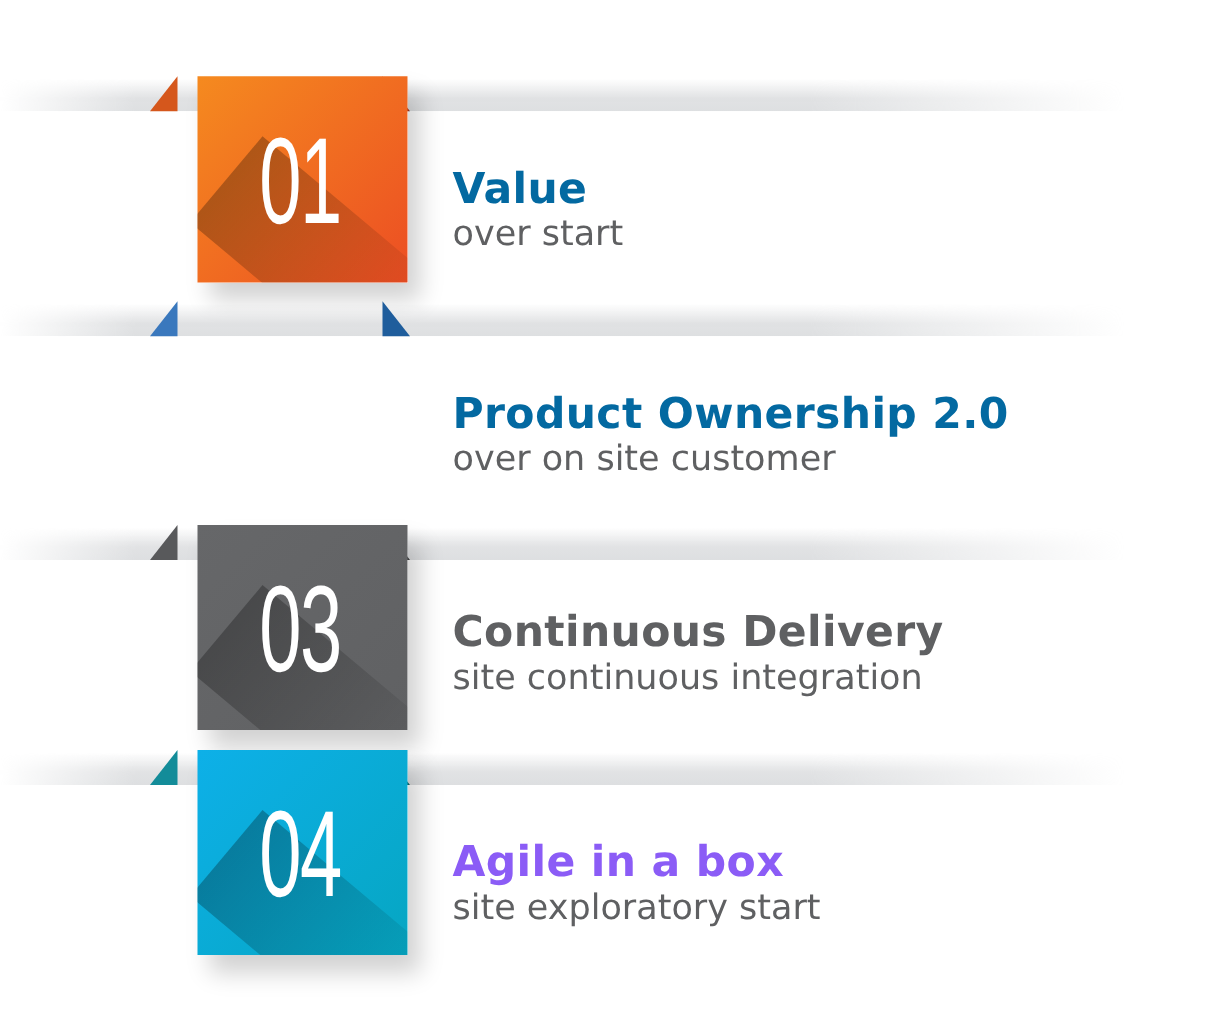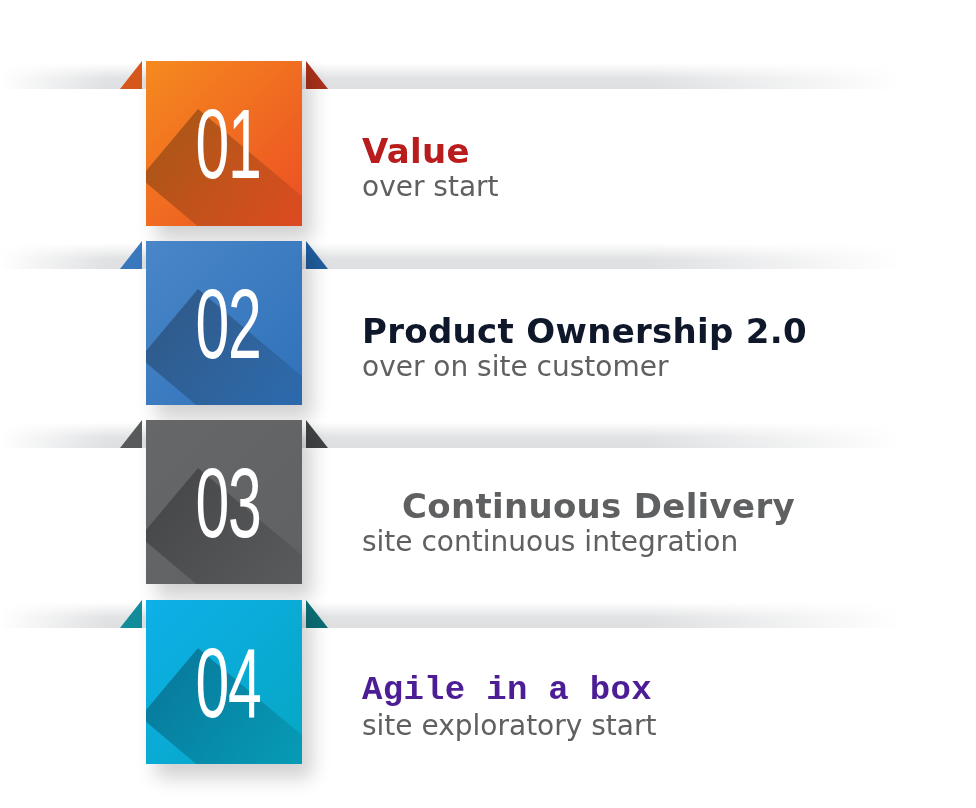--- a/index.html
+++ b/index.html
@@ -40,22 +40,22 @@
       border-bottom: 28px solid var(--flap);
       border-left: 22px solid transparent;
     }
     .flap.right {
       left: 306px;
       border-bottom: 28px solid var(--flap-dark);
       border-right: 22px solid transparent;
     }
     .box {
       position: absolute;
-      left: 146px;
-      width: 156px;
+      left: 158px;
+      width: 168px;
       height: 165px;
       overflow: hidden;
       box-shadow: 10px 14px 18px rgba(0,0,0,0.18);
     }
     .box .long-shadow {
       position: absolute;
       left: 52px;
       top: 48px;
       width: 200px;
       height: 90px;
@@ -105,60 +105,56 @@
 
   <div class="step" style="top:61px;">
     <div class="shelf" style="top:2px;"></div>
     <div class="flap left" style="top:0; --flap:#d5571c;"></div>
     <div class="flap right" style="top:0; --flap-dark:#a8321a;"></div>
     <div class="box" style="top:0; background:linear-gradient(135deg,#f58a1f 0%,#ec4e23 100%);">
       <div class="long-shadow"></div>
       <div class="num">01</div>
     </div>
     <div class="text" style="top:70px;">
-      <div class="title" style="color:#b91c1c;">Value</div>
+      <div class="title" style="color:#0369a1;">Value</div>
       <div class="subtitle">over start</div>
     </div>
   </div>
 
   <div class="step" style="top:241px;">
     <div class="shelf" style="top:2px;"></div>
     <div class="flap left" style="top:0; --flap:#3a78bd;"></div>
     <div class="flap right" style="top:0; --flap-dark:#1f5d9c;"></div>
-    <div class="box" style="top:0; height:164px; background:linear-gradient(135deg,#4a86c8 0%,#2f71b9 100%);">
-      <div class="long-shadow"></div>
-      <div class="num">02</div>
-    </div>
     <div class="text" style="top:70px;">
-      <div class="title" style="color:#0f172a;">Product Ownership 2.0</div>
+      <div class="title" style="color:#0369a1;">Product Ownership 2.0</div>
       <div class="subtitle">over on site customer</div>
     </div>
   </div>
 
   <div class="step" style="top:420px;">
     <div class="shelf" style="top:2px;"></div>
     <div class="flap left" style="top:0; --flap:#58595b;"></div>
     <div class="flap right" style="top:0; --flap-dark:#414244;"></div>
     <div class="box" style="top:0; height:164px; background:linear-gradient(135deg,#666769 0%,#606163 100%);">
       <div class="long-shadow"></div>
       <div class="num">03</div>
     </div>
     <div class="text" style="top:66px;">
-      <div class="title" style="color:#5f6062;margin-left:40px;">Continuous Delivery</div>
+      <div class="title" style="color:#5f6062;">Continuous Delivery</div>
       <div class="subtitle">site continuous integration</div>
     </div>
   </div>
 
   <div class="step" style="top:600px;padding-left:29px;">
     <div class="shelf" style="top:2px;"></div>
     <div class="flap left" style="top:0; --flap:#138c99;"></div>
     <div class="flap right" style="top:0; --flap-dark:#0c6d74;"></div>
     <div class="box" style="top:0; height:164px; background:linear-gradient(135deg,#0db0e8 0%,#06a6c2 100%);">
       <div class="long-shadow"></div>
       <div class="num">04</div>
     </div>
     <div class="text" style="top:70px;">
-      <div class="title" style="color:#4c1d95;font-family:Liberation Mono, monospace;">Agile in a box</div>
+      <div class="title" style="color:#8b5cf6;">Agile in a box</div>
       <div class="subtitle">site exploratory start</div>
     </div>
   </div>
 
 </div>
 
 </body></html>

